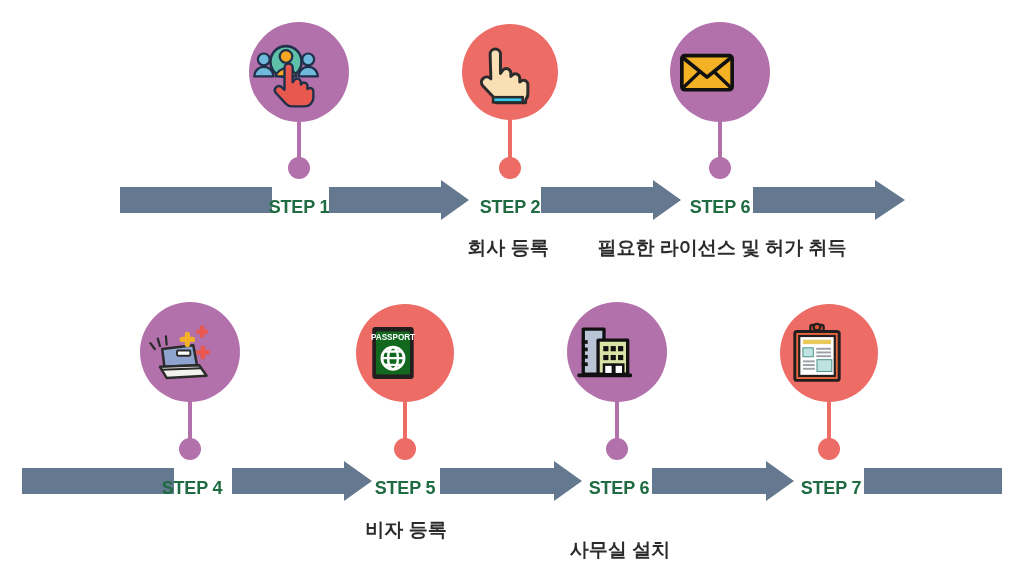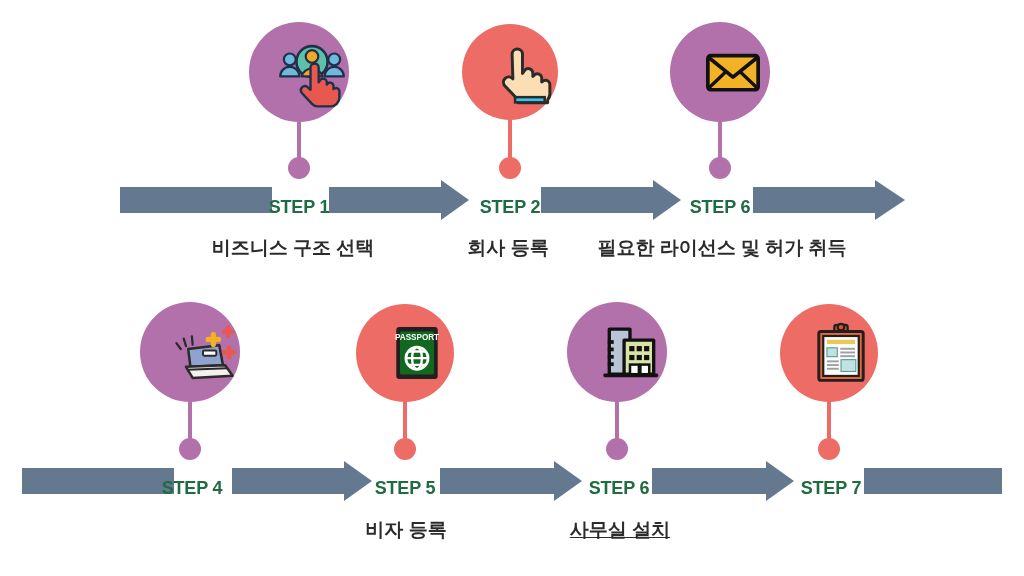--- a/index.html
+++ b/index.html
@@ -39,21 +39,21 @@
   .node {
     position: absolute;
     width: 0; height: 0;
   }
   .bubble {
     position: absolute;
     border-radius: 50%;
     transform: translateX(-50%);
     display: flex;
     align-items: center;
-    justify-content: flex-end;
+    justify-content: flex-start;
   }
   .stem {
     position: absolute;
     width: 4px;
     transform: translateX(-50%);
   }
   .dot {
     position: absolute;
     width: 22px;
     height: 22px;
@@ -134,21 +134,20 @@
                    l2,-1 a4.4,4.4 0 0 1 6,3.5 l0,9
                    a12,12 0 0 1 -12,12 l-17,0
                    a11,11 0 0 1 -8,-3.5 l-14,-15 a5.6,5.6 0 0 1 7.6,-8 l4.4,4 z" fill="#e8584f" stroke="#20304a" stroke-width="3.2" stroke-linejoin="round"></path>
         </svg>
       </span>
     </div>
     <div class="stem" style="left:299px; top:120px; height:48px; background:#b271ab;"></div>
     <div class="dot" style="left:299px; top:168px; background:#b271ab;"></div>
   </div>
   <div class="steplabel" style="left:299px; top:197px;">STEP 1</div>
-  <div class="caption" style="left:293px; top:235px;">비즈니스 구조 선택</div>
 
   <div class="node">
     <div class="bubble" style="left:510px; top:24px; width:96px; height:96px; background:#ed6d66;">
       <span class="icon-wrap">
         <svg viewBox="0 0 100 100">
           <path d="M38,26 a7,7 0 0 1 14,0 l0,26 l3.5,-5 a6.4,6.4 0 0 1 10.5,4 l0,5
                    l2.6,-2.5 a6,6 0 0 1 9.4,4 l0,6
                    l2.6,-1.6 a5.7,5.7 0 0 1 8.4,4.6 l0,13
                    a12,12 0 0 1 -3,8 l0,4 l-40,0 l0,-4
                    l-18,-19 a7.2,7.2 0 0 1 9.8,-10.4 l1.2,1.1 z" fill="#fbdfb4" stroke="#2b2b2b" stroke-width="4" stroke-linejoin="round"></path>
@@ -268,21 +267,21 @@
           <rect x="64" y="67" width="12" height="13" fill="#ffffff" stroke="#111111" stroke-width="3.4"></rect>
 
           <rect x="14" y="79" width="74" height="5" rx="2" fill="#111111"></rect>
         </svg>
       </span>
     </div>
     <div class="stem" style="left:617px; top:400px; height:49px; background:#b271ab;"></div>
     <div class="dot" style="left:617px; top:449px; background:#b271ab;"></div>
   </div>
   <div class="steplabel" style="left:619px; top:478px;">STEP 6</div>
-  <div class="caption" style="left:620px; top:517px;text-decoration:underline;">사무실 설치</div>
+  <div class="caption" style="left:620px; top:537px;">사무실 설치</div>
 
   <div class="node">
     <div class="bubble" style="left:829px; top:304px; width:98px; height:98px; background:#ed6d66;">
       <span class="icon-wrap">
         <svg viewBox="0 0 100 100">
 
           <rect x="41" y="12" width="18" height="12" rx="3" fill="#d9572f" stroke="#231f20" stroke-width="3"></rect>
           <circle cx="50" cy="15" r="4.5" fill="#d9572f" stroke="#231f20" stroke-width="3"></circle>
 
           <rect x="20" y="21" width="60" height="66" rx="3" fill="#e8683d" stroke="#231f20" stroke-width="4"></rect>

